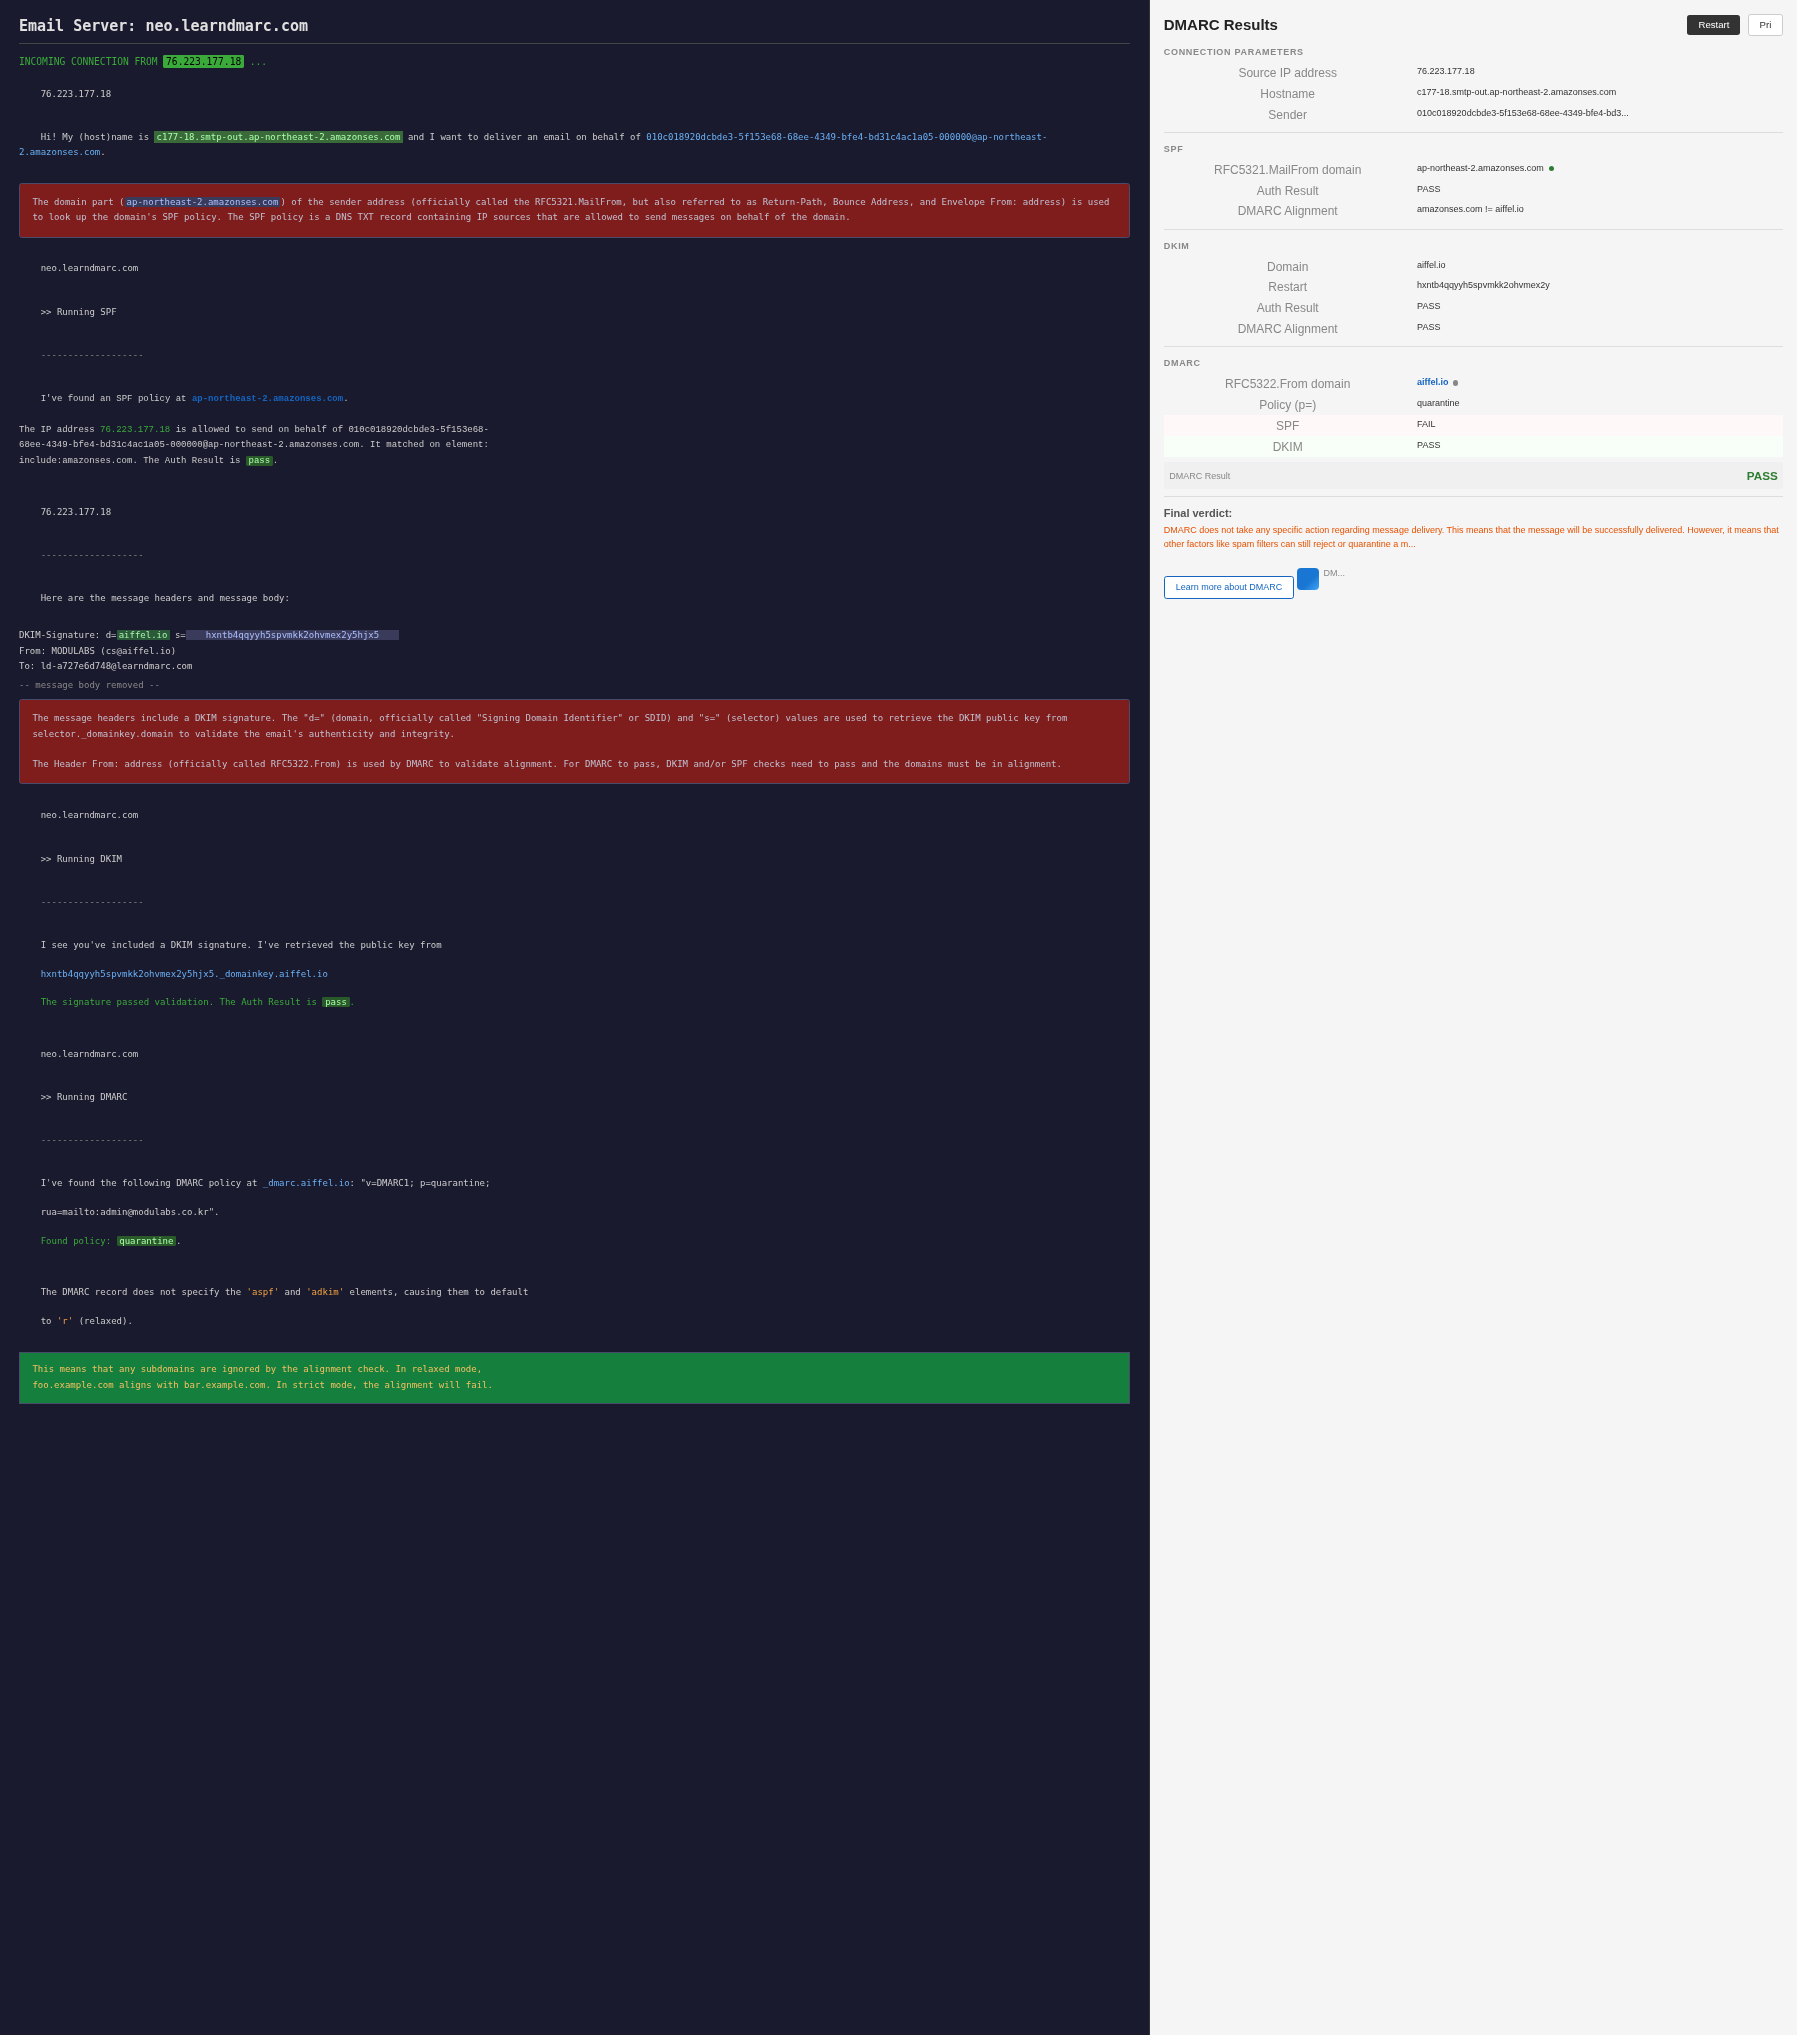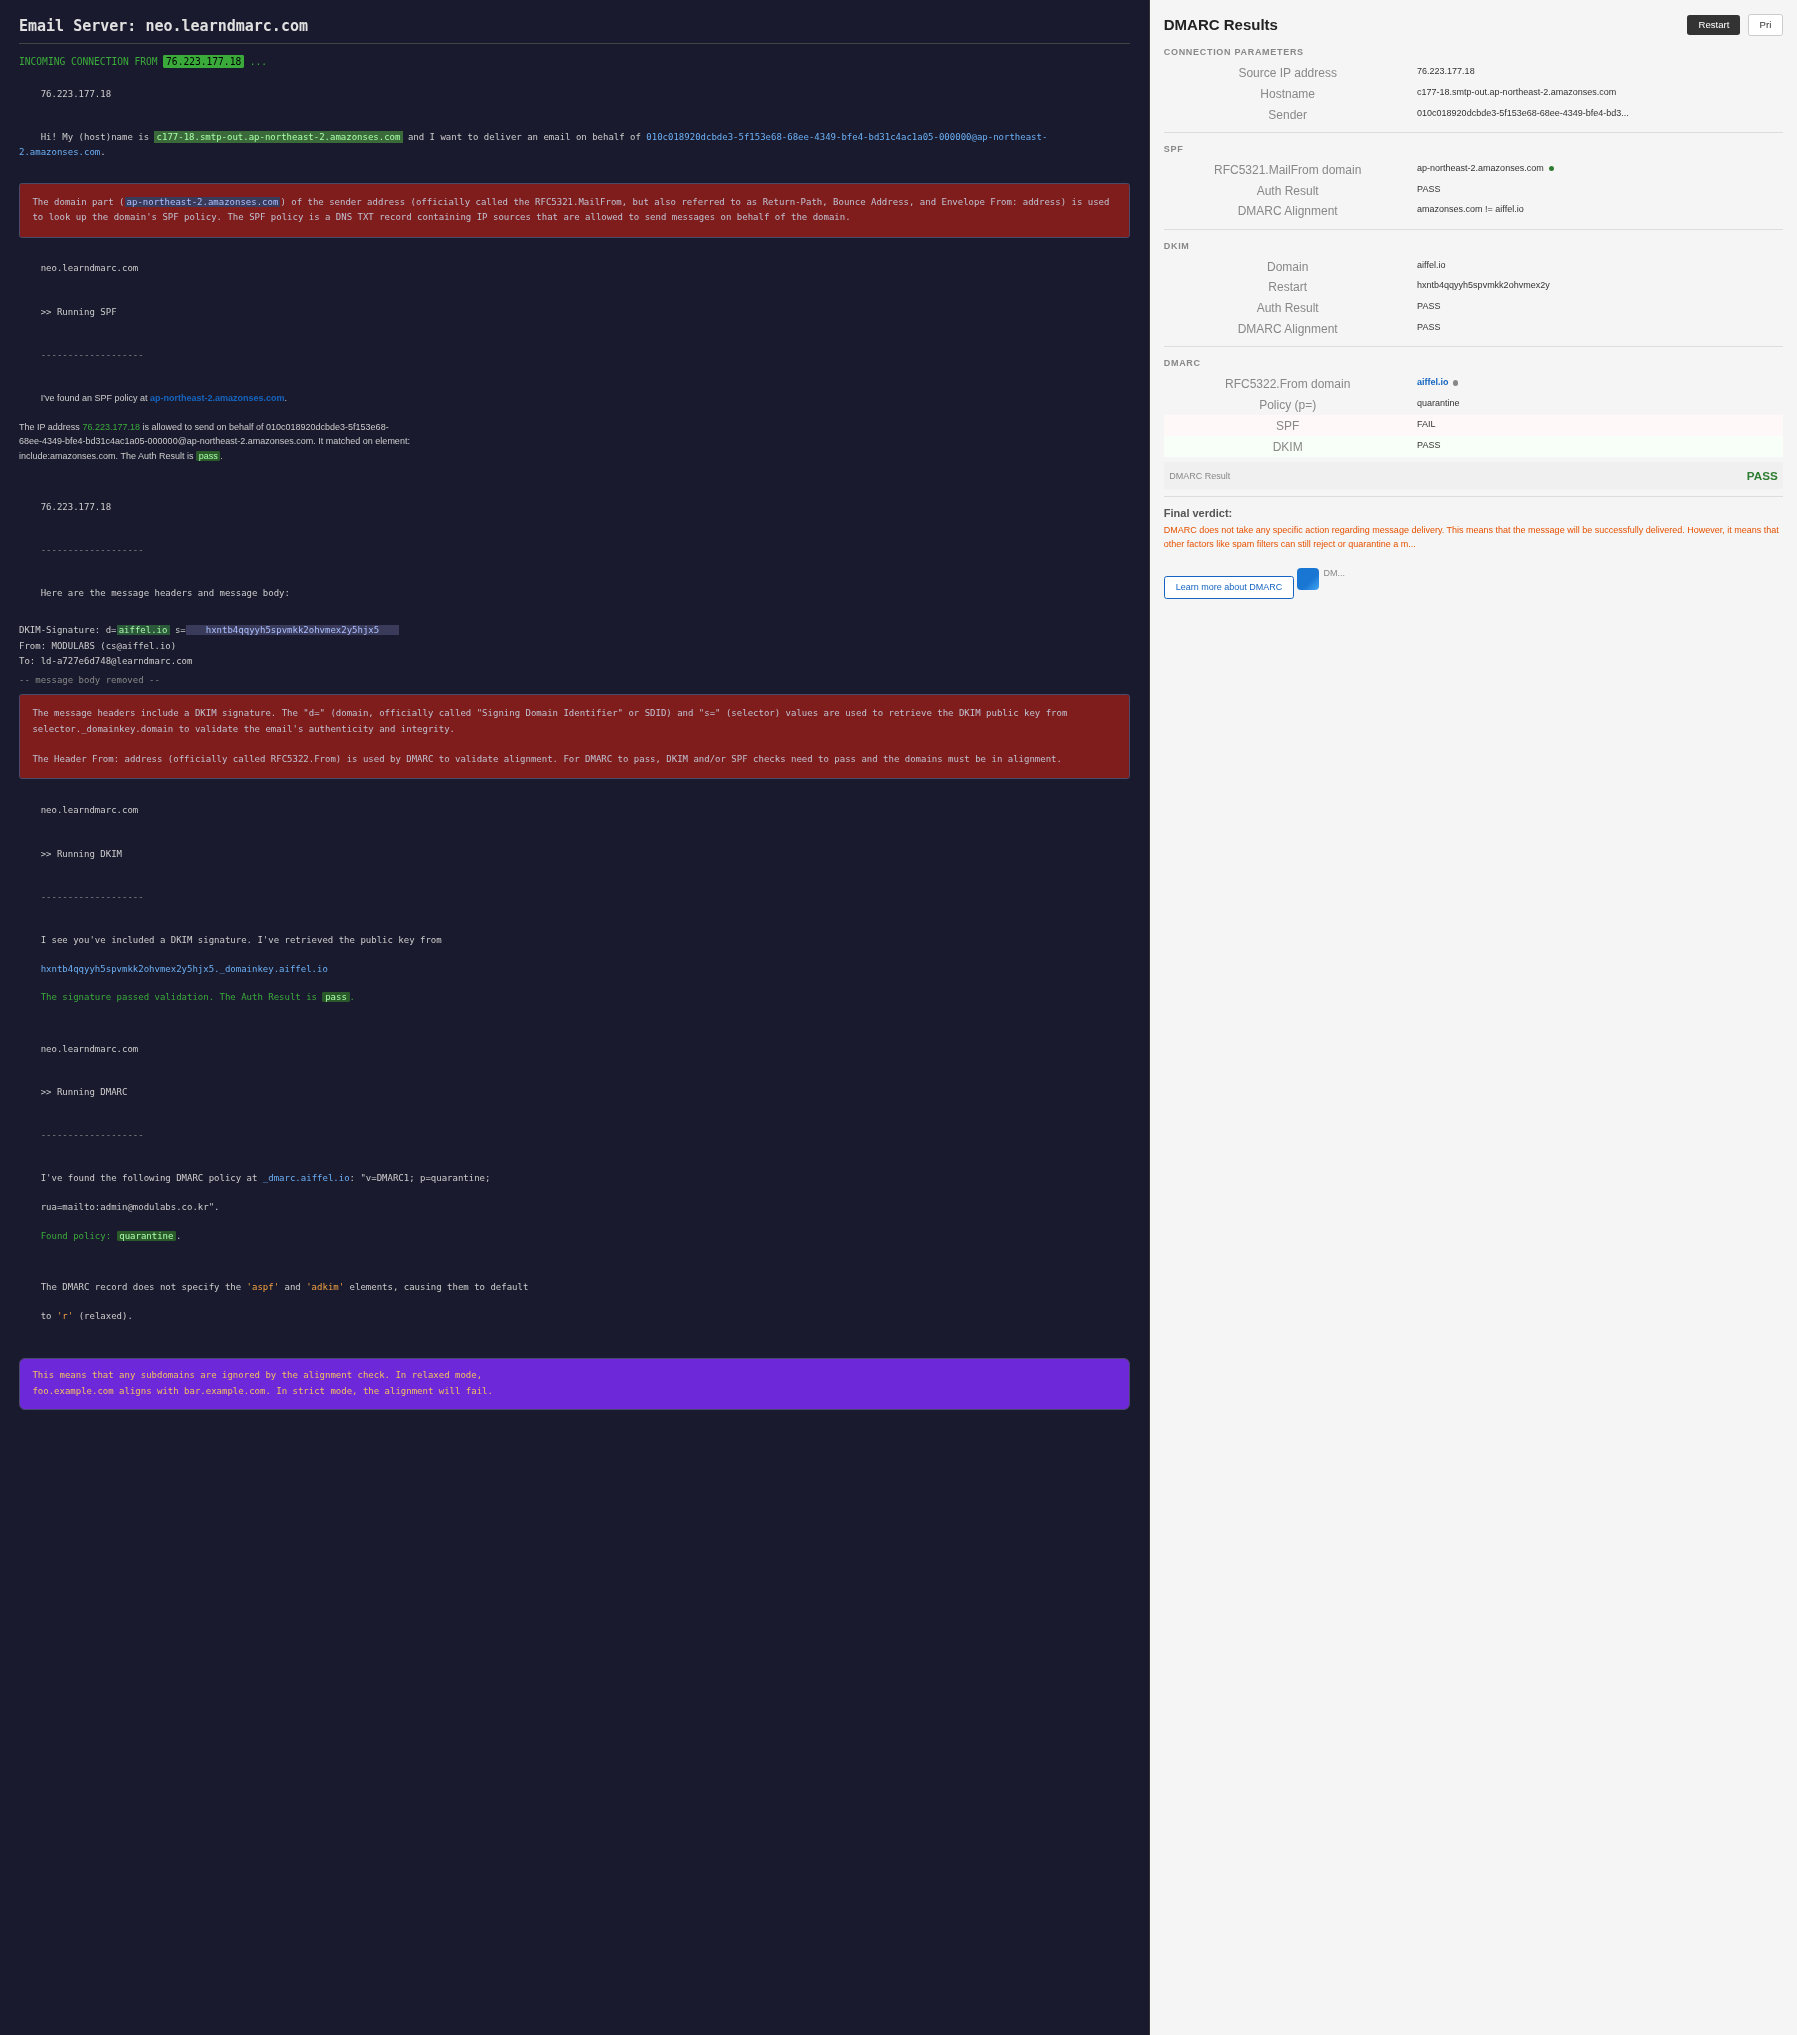--- a/index.html
+++ b/index.html
@@ -69,21 +69,21 @@
       color: #c0c0d0;
       line-height: 1.7;
     }
     .info-box .highlight-domain {
       background: #3a3a5a;
       color: #aac0ff;
       padding: 0 2.1px;
     }
     .spf-found {
       color: #ccc;
-      font-family: Liberation Sans, sans-serif;
+      font-family: Liberation Mono, monospace;
       font-size: 9px;
       margin-bottom: 18px;
       line-height: 1.6;
     }
     .spf-found .highlight-ip2 {
       color: #3aaa3a;
     }
     .spf-found .highlight-pass {
       background: #2a5a2a;
       color: #aaffaa;
@@ -107,25 +107,25 @@
       color: #aac0ff;
       padding: 0 2.1px;
     }
     .msg-body-removed {
       color: #888;
       font-family: monospace;
       font-size: 9px;
       margin: 2.7px 0 5.5px 0;
     }
     .relaxed-box {
-      background: #6d28d9;
+      background: #15803d;
       border: 0.7px solid #4a4a6a;
-      border-radius: 6px;
+      border-radius: 0;
       padding: 9.6px 12.4px;
-      margin: 20px 0;
+      margin: 9px 0;
       font-family: monospace;
       font-size: 9px;
       color: #f5c060;
       line-height: 1.7;
     }
 
     
     .right-panel {
       width: 36%;
       background: #f5f5f5;

